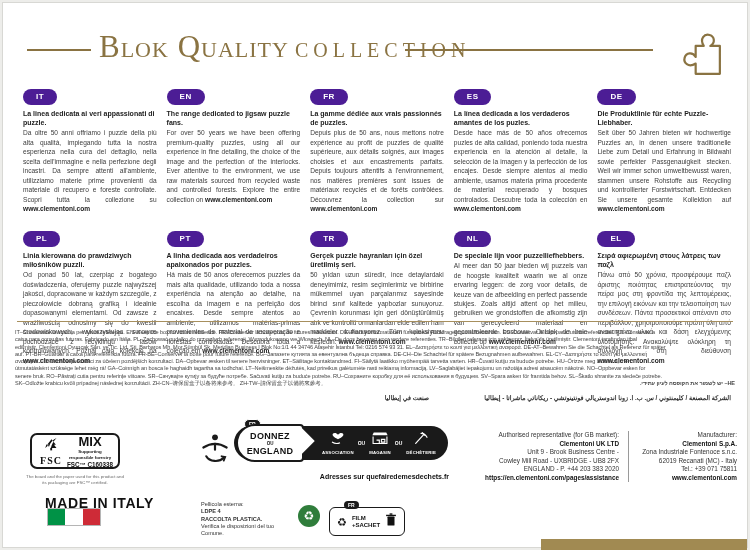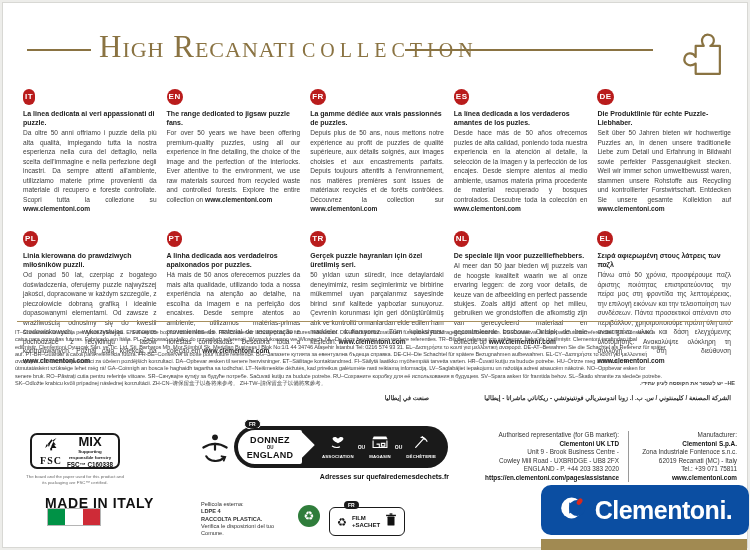--- a/index.html
+++ b/index.html
@@ -8,21 +8,21 @@
   
   .hline{position:absolute;top:46px;height:2px;background:#8a7342;}
   .hline.l{left:24px;width:64px;}
   .hline.r{left:402px;width:248px;}
   .title{position:absolute;left:96px;top:26px;color:#8a7342;font-family:"Liberation Serif",serif;white-space:nowrap;}
   .title .t1{font-size:31px;font-variant:small-caps;letter-spacing:1px;}
   .title .t2{font-size:20px;letter-spacing:5px;margin-left:6px;}
   .puzzle{position:absolute;right:22px;top:26px;}
   
   .grid{position:absolute;left:20px;right:16px;top:82px;display:grid;grid-template-columns:repeat(5,1fr);column-gap:10px;row-gap:13px;}
-  .badge{display:inline-block;background:#b91c1c;color:#fff;font-weight:bold;font-size:8px;padding:3px 2px 4px;border-radius:10px;letter-spacing:.5px;}
+  .badge{display:inline-block;background:#4c1d95;color:#fff;font-weight:bold;font-size:8px;padding:3px 13px 4px;border-radius:10px;letter-spacing:.5px;}
   .bh{font-weight:bold;font-size:7px;color:#222;margin:4px 0 1px;line-height:1.32;}
   .bb{font-size:6.6px;line-height:1.44;text-align:justify;color:#3c3c3c;}
   .bb b{color:#222;}
   
   .divider{position:absolute;left:14px;right:14px;top:318px;height:1px;background:#a78f5d;}
   
   .fine{position:absolute;left:12px;right:12px;top:326px;font-size:5.6px;line-height:1.3;color:#474747;letter-spacing:-0.1px;}
   .fl{white-space:nowrap;overflow:hidden;}
   .fl.last{display:flex;justify-content:space-between;overflow:visible;}
   .heb{direction:rtl;font-weight:bold;}
@@ -37,21 +37,21 @@
   .fsc .rgt{flex:1;text-align:center;color:#111;}
   .fsc .mix{font-weight:bold;font-size:13px;}
   .fsc .sup{font-size:4.4px;font-weight:bold;line-height:1.15;}
   .fsc .code{font-size:6.3px;font-weight:bold;margin-top:1px;}
   .fscnote{position:absolute;left:22px;top:471px;width:100px;font-size:4.4px;text-align:center;color:#6a6a6a;line-height:1.25;}
   .mii{position:absolute;left:42px;top:492px;font-weight:bold;font-size:14px;letter-spacing:.6px;color:#111;}
   .flag{position:absolute;left:44px;top:505px;width:52px;height:16px;border:1px solid #b5b5b5;display:flex;}
   .flag div{flex:1;}
   
   .triman{position:absolute;left:197px;top:430px;}
-  .banner{position:absolute;left:231px;top:423px;width:214px;height:42px;background:#1a1a1a;border-radius:21px;display:flex;align-items:center;}
+  .banner{position:absolute;left:231px;top:423px;width:214px;height:34px;background:#1a1a1a;border-radius:21px;display:flex;align-items:center;}
   .bleft{position:relative;background:#fff;border:2px solid #1a1a1a;border-radius:19px 4px 4px 19px;height:34px;margin-left:2px;width:64px;display:flex;flex-direction:column;justify-content:center;align-items:center;color:#111;z-index:1;}
   .bleft:after{content:"";position:absolute;right:-9px;top:6px;width:18px;height:18px;background:#fff;transform:rotate(45deg);}
   .bword{font-weight:bold;font-size:9px;letter-spacing:.3px;z-index:2;}
   .bou{font-weight:bold;font-size:4.5px;z-index:2;}
   .bitems{display:flex;align-items:center;flex:1;justify-content:space-evenly;padding:0 8px 0 14px;color:#fff;}
   .bitem{display:flex;flex-direction:column;align-items:center;gap:1px;}
   .bitem .lbl{font-size:4.3px;font-weight:bold;letter-spacing:.2px;}
   .ouw{font-size:5px;font-weight:bold;color:#fff;}
   .frbadge{position:absolute;top:-7px;left:10px;background:#1a1a1a;border:1px solid #fff;color:#fff;font-weight:bold;font-size:5px;padding:1px 4px;border-radius:5px;}
   .adresses{position:absolute;left:250px;top:470px;width:196px;text-align:right;font-weight:bold;font-size:7px;color:#111;}
@@ -75,21 +75,21 @@
   .logotext{color:#fff;font-weight:bold;font-size:25px;letter-spacing:-0.5px;}
   .strip{position:absolute;left:538px;right:0;top:536px;height:12px;background:#a18a52;}
 </style>
 </head>
 <body>
 
 <div class="page">
 
   <div class="hline l"></div>
   <div class="title">
-    <span class="t1">High Recanati</span><span class="t2">COLLECTION</span>
+    <span class="t1">Blok Quality</span><span class="t2">COLLECTION</span>
   </div>
   <div class="hline r"></div>
   <span class="puzzle">
     <svg width="44" height="50" viewBox="0 0 60 66" fill="none" stroke="#8a7342" stroke-width="3" stroke-linejoin="round">
       <path d="M20 22 h11 c-6 -10 1 -17 8 -15 c7 2 8 11 1 15 h13 v38 h-33 v-14 c-10 6 -17 -1 -15 -8 c2 -7 11 -8 15 -1 z"></path>
     </svg>
   </span>
 
   <div class="grid">
     <div class="block">
@@ -281,26 +281,15 @@
     <div class="acol c2">
       <div>Manufacturer:</div>
       <div class="bold">Clementoni S.p.A.</div>
       <div>Zona Industriale Fontenoce s.n.c.</div>
       <div>62019 Recanati (MC) - Italy</div>
       <div>Tel.: +39 071 75811</div>
       <div class="bold">www.clementoni.com</div>
     </div>
   </div>
 
-  <div class="logo">
-    <span>
-      <svg width="32" height="32" viewBox="0 0 40 40">
-        <circle cx="17" cy="20" r="13" fill="#ffffff"></circle>
-        <circle cx="24" cy="20" r="10" fill="#0b4ea2"></circle>
-        <path d="M30 20 L14 13 v14 z" fill="#0b4ea2"></path>
-        <ellipse cx="27" cy="12" rx="3" ry="4.5" fill="#d9291c" transform="rotate(35 27 12)"></ellipse>
-      </svg>
-    </span>
-    <span class="logotext">Clementoni.</span>
-  </div>
   <div class="strip"></div>
 
 </div>
 
 </body></html>

